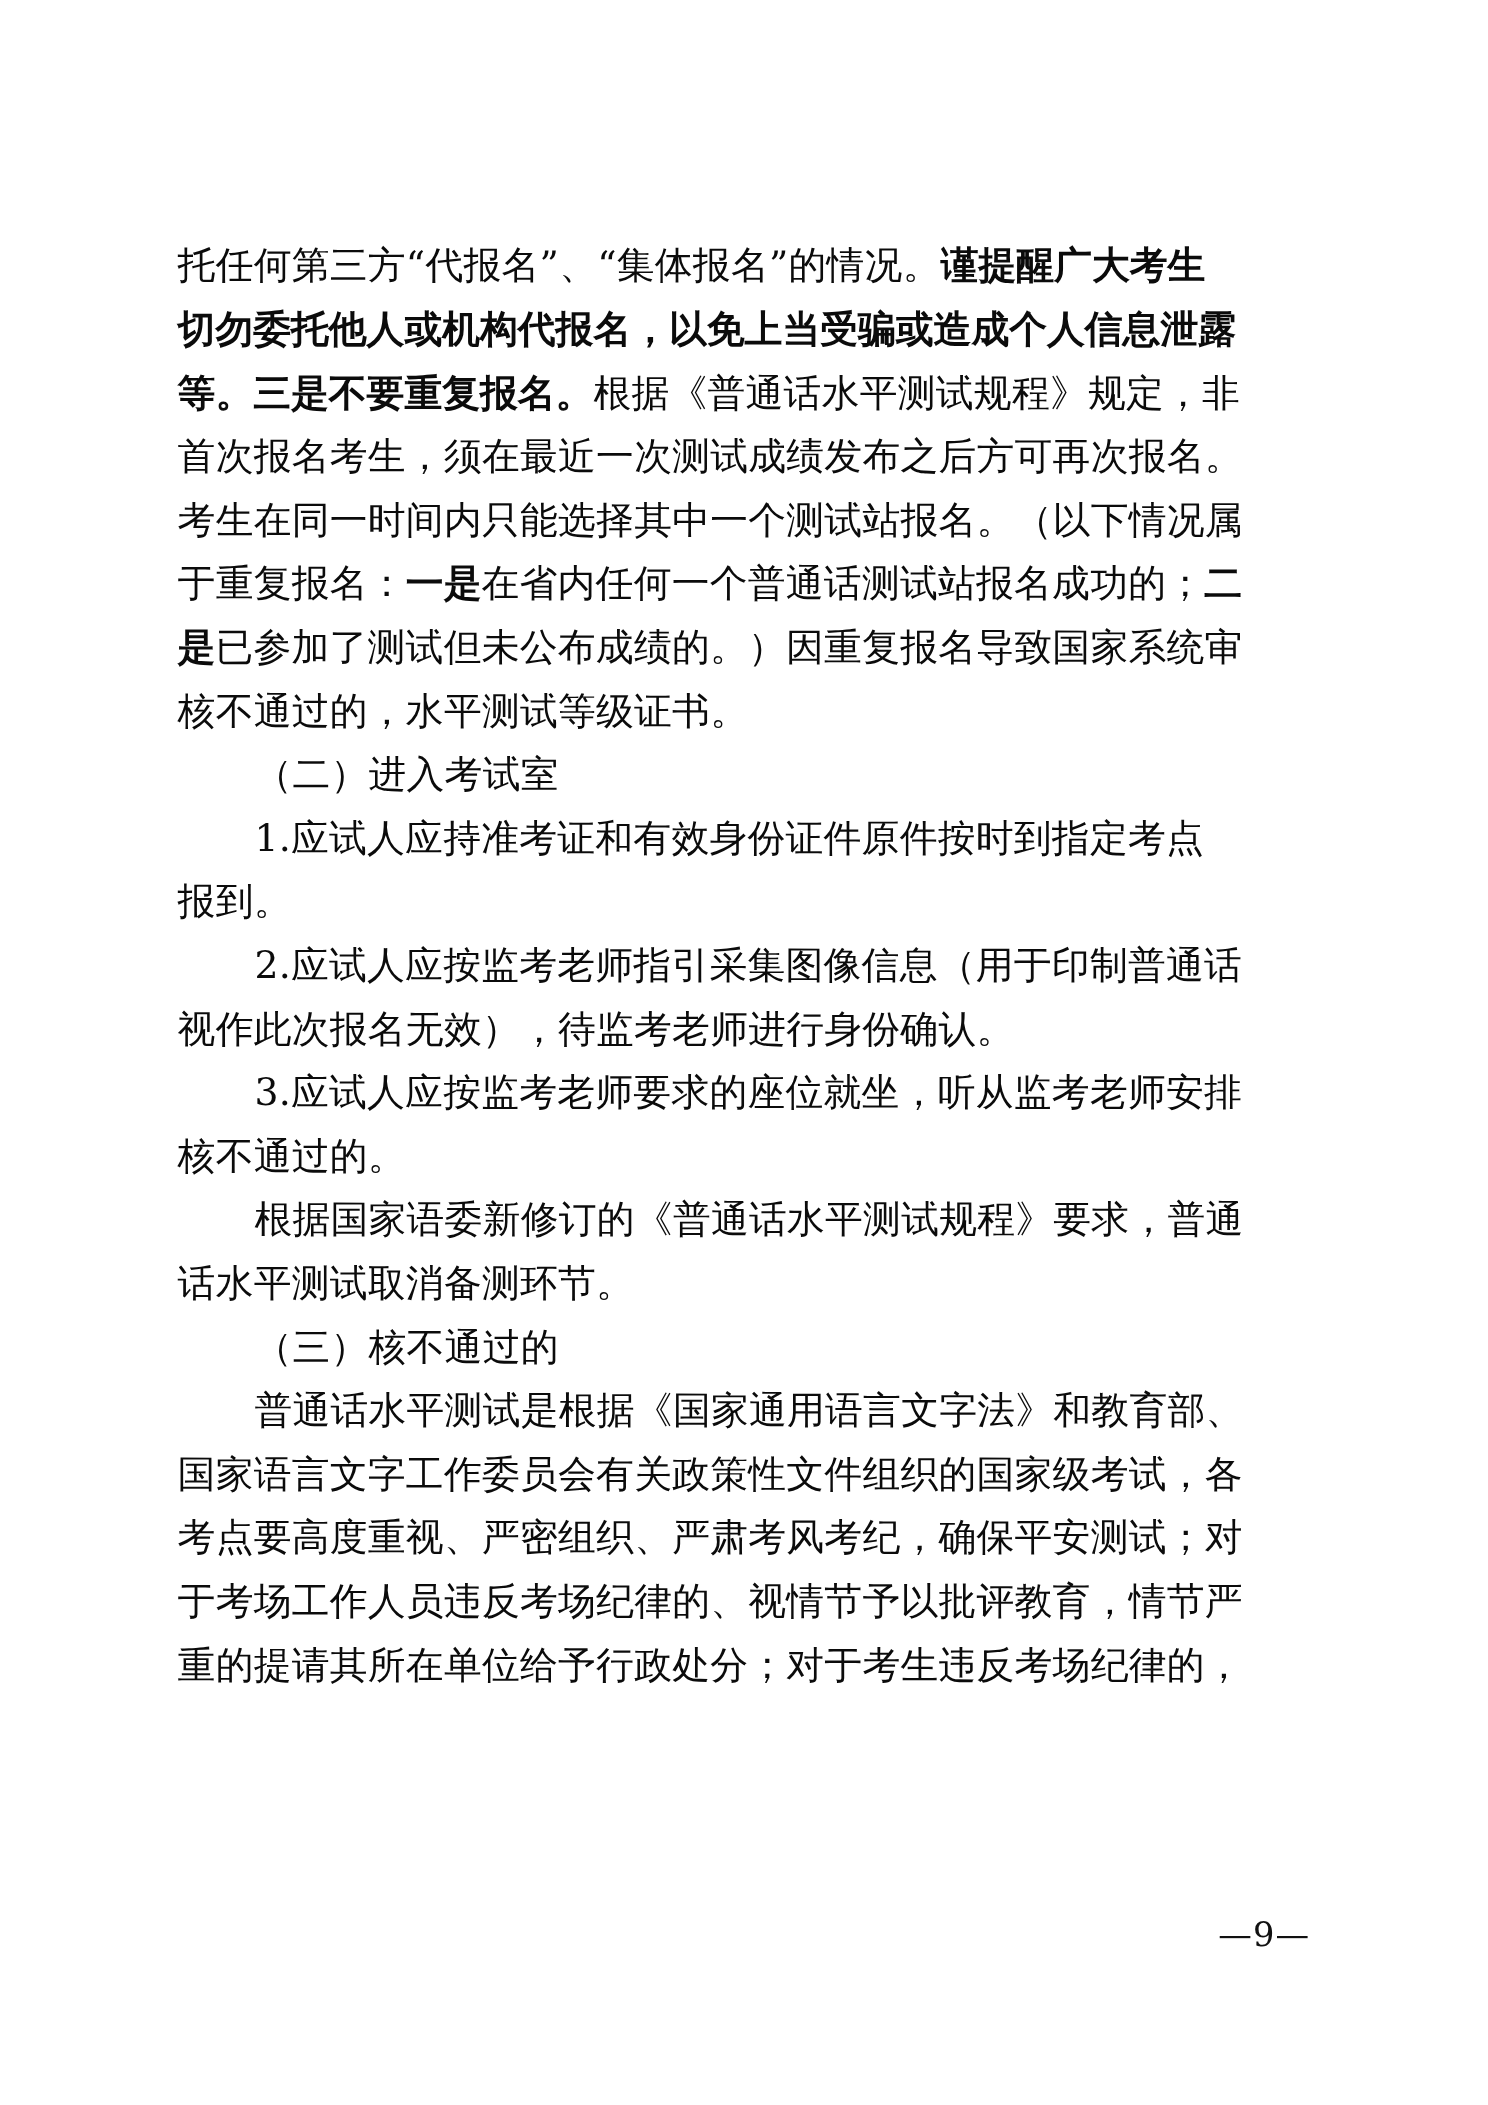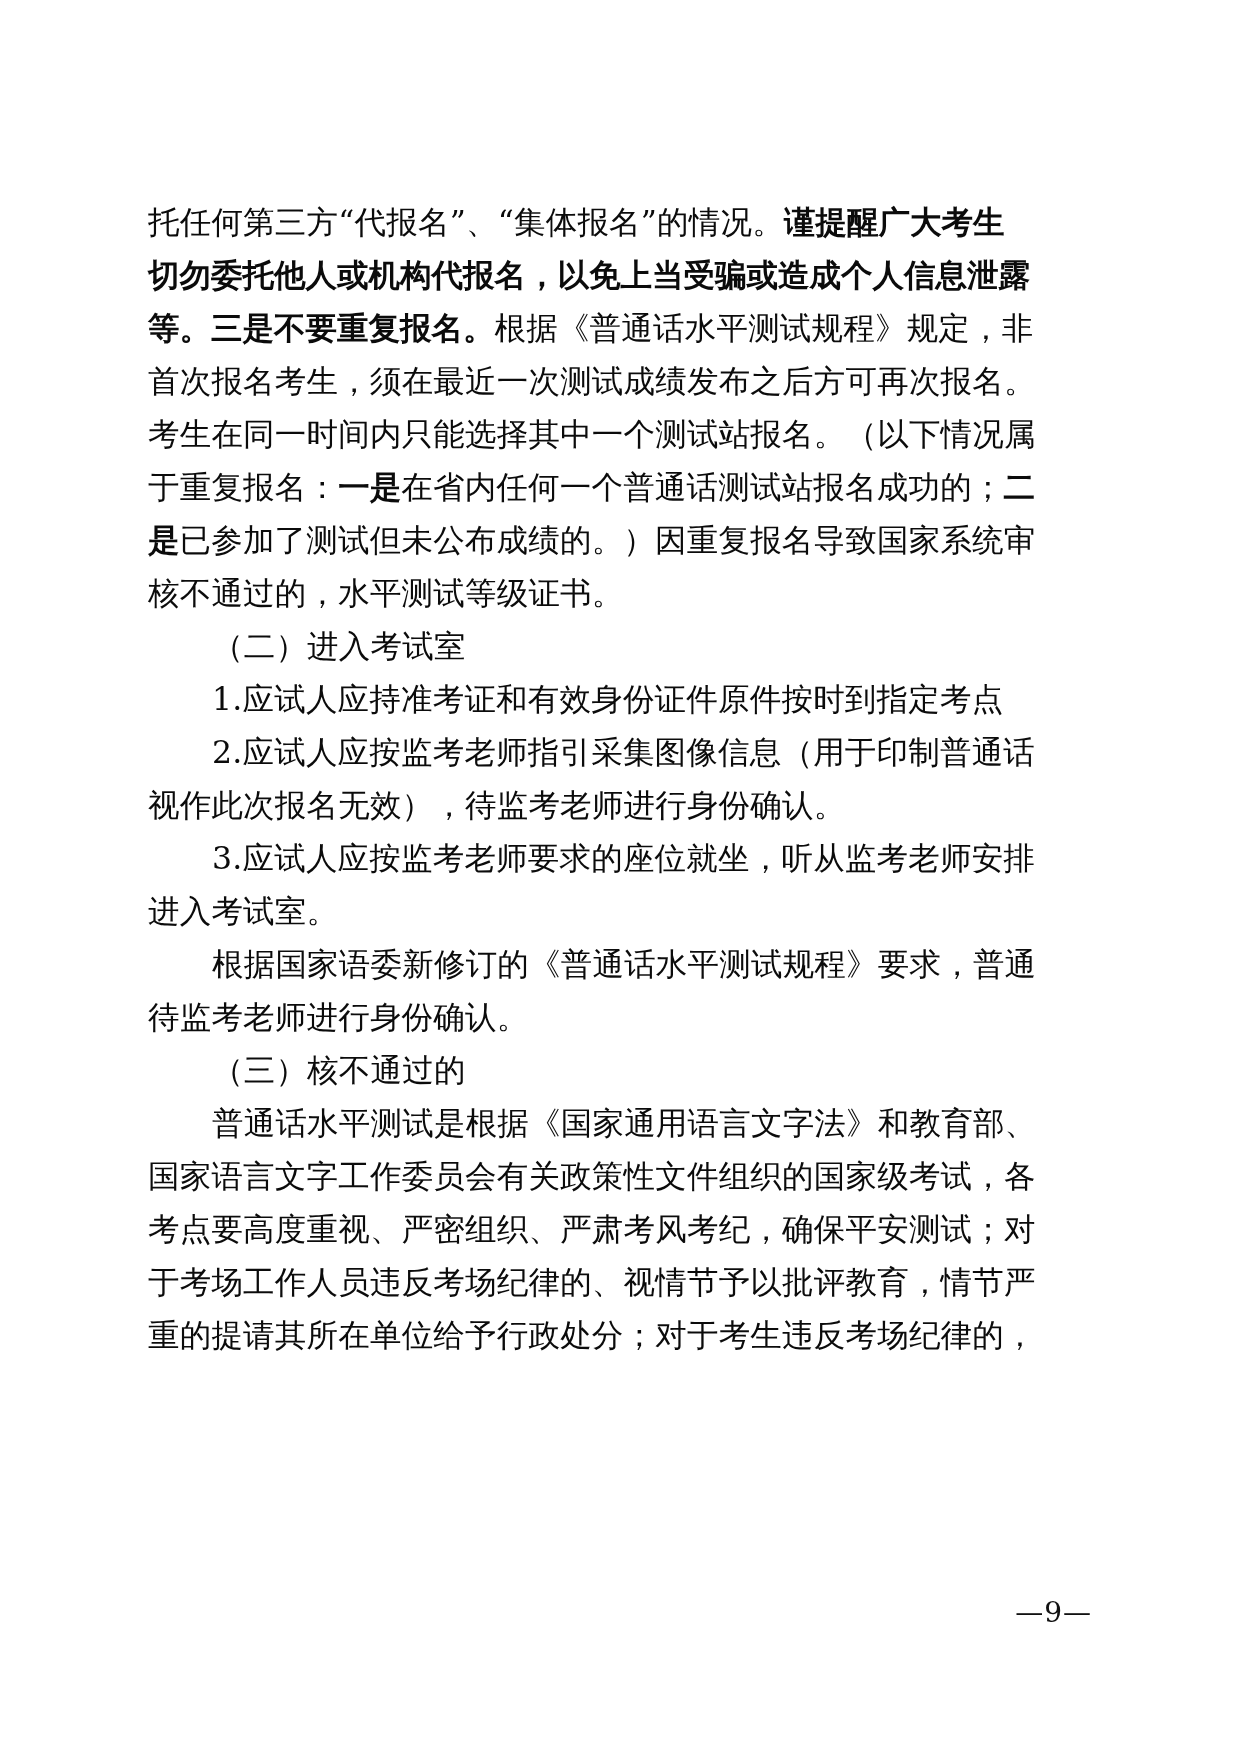--- a/index.html
+++ b/index.html
@@ -295,20 +295,21 @@
         <span class="seg">原</span>
         <span class="seg">件</span>
         <span class="seg">按</span>
         <span class="seg">时</span>
         <span class="seg">到</span>
         <span class="seg">指</span>
         <span class="seg">定</span>
         <span class="seg">考</span>
         <span class="seg">点</span>
       </div>
+      <div class="ln"><span class="seg">报到。</span></div>
       <div class="ln j indent2">
         <span class="seg">2</span>
         <span class="seg">.</span>
         <span class="seg">应</span>
         <span class="seg">试</span>
         <span class="seg">人</span>
         <span class="seg">应</span>
         <span class="seg">按</span>
         <span class="seg">监</span>
         <span class="seg">考</span>
@@ -354,21 +355,21 @@
         <span class="seg">，</span>
         <span class="seg">听</span>
         <span class="seg">从</span>
         <span class="seg">监</span>
         <span class="seg">考</span>
         <span class="seg">老</span>
         <span class="seg">师</span>
         <span class="seg">安</span>
         <span class="seg">排</span>
       </div>
-      <div class="ln"><span class="seg">进入考试室。</span></div>
+      <div class="ln"><span class="seg">核不通过的。</span></div>
       <div class="ln j indent2">
         <span class="seg">根</span>
         <span class="seg">据</span>
         <span class="seg">国</span>
         <span class="seg">家</span>
         <span class="seg">语</span>
         <span class="seg">委</span>
         <span class="seg">新</span>
         <span class="seg">修</span>
         <span class="seg">订</span>
@@ -383,21 +384,21 @@
         <span class="seg">试</span>
         <span class="seg">规</span>
         <span class="seg">程</span>
         <span class="seg">》</span>
         <span class="seg">要</span>
         <span class="seg">求</span>
         <span class="seg">，</span>
         <span class="seg">普</span>
         <span class="seg">通</span>
       </div>
-      <div class="ln"><span class="seg">待监考老师进行身份确认。</span></div>
+      <div class="ln"><span class="seg">话水平测试取消备测环节。</span></div>
       <div class="ln indent2"><span class="seg">（三）核不通过的</span></div>
       <div class="ln j indent2">
         <span class="seg">普</span>
         <span class="seg">通</span>
         <span class="seg">话</span>
         <span class="seg">水</span>
         <span class="seg">平</span>
         <span class="seg">测</span>
         <span class="seg">试</span>
         <span class="seg">是</span>

